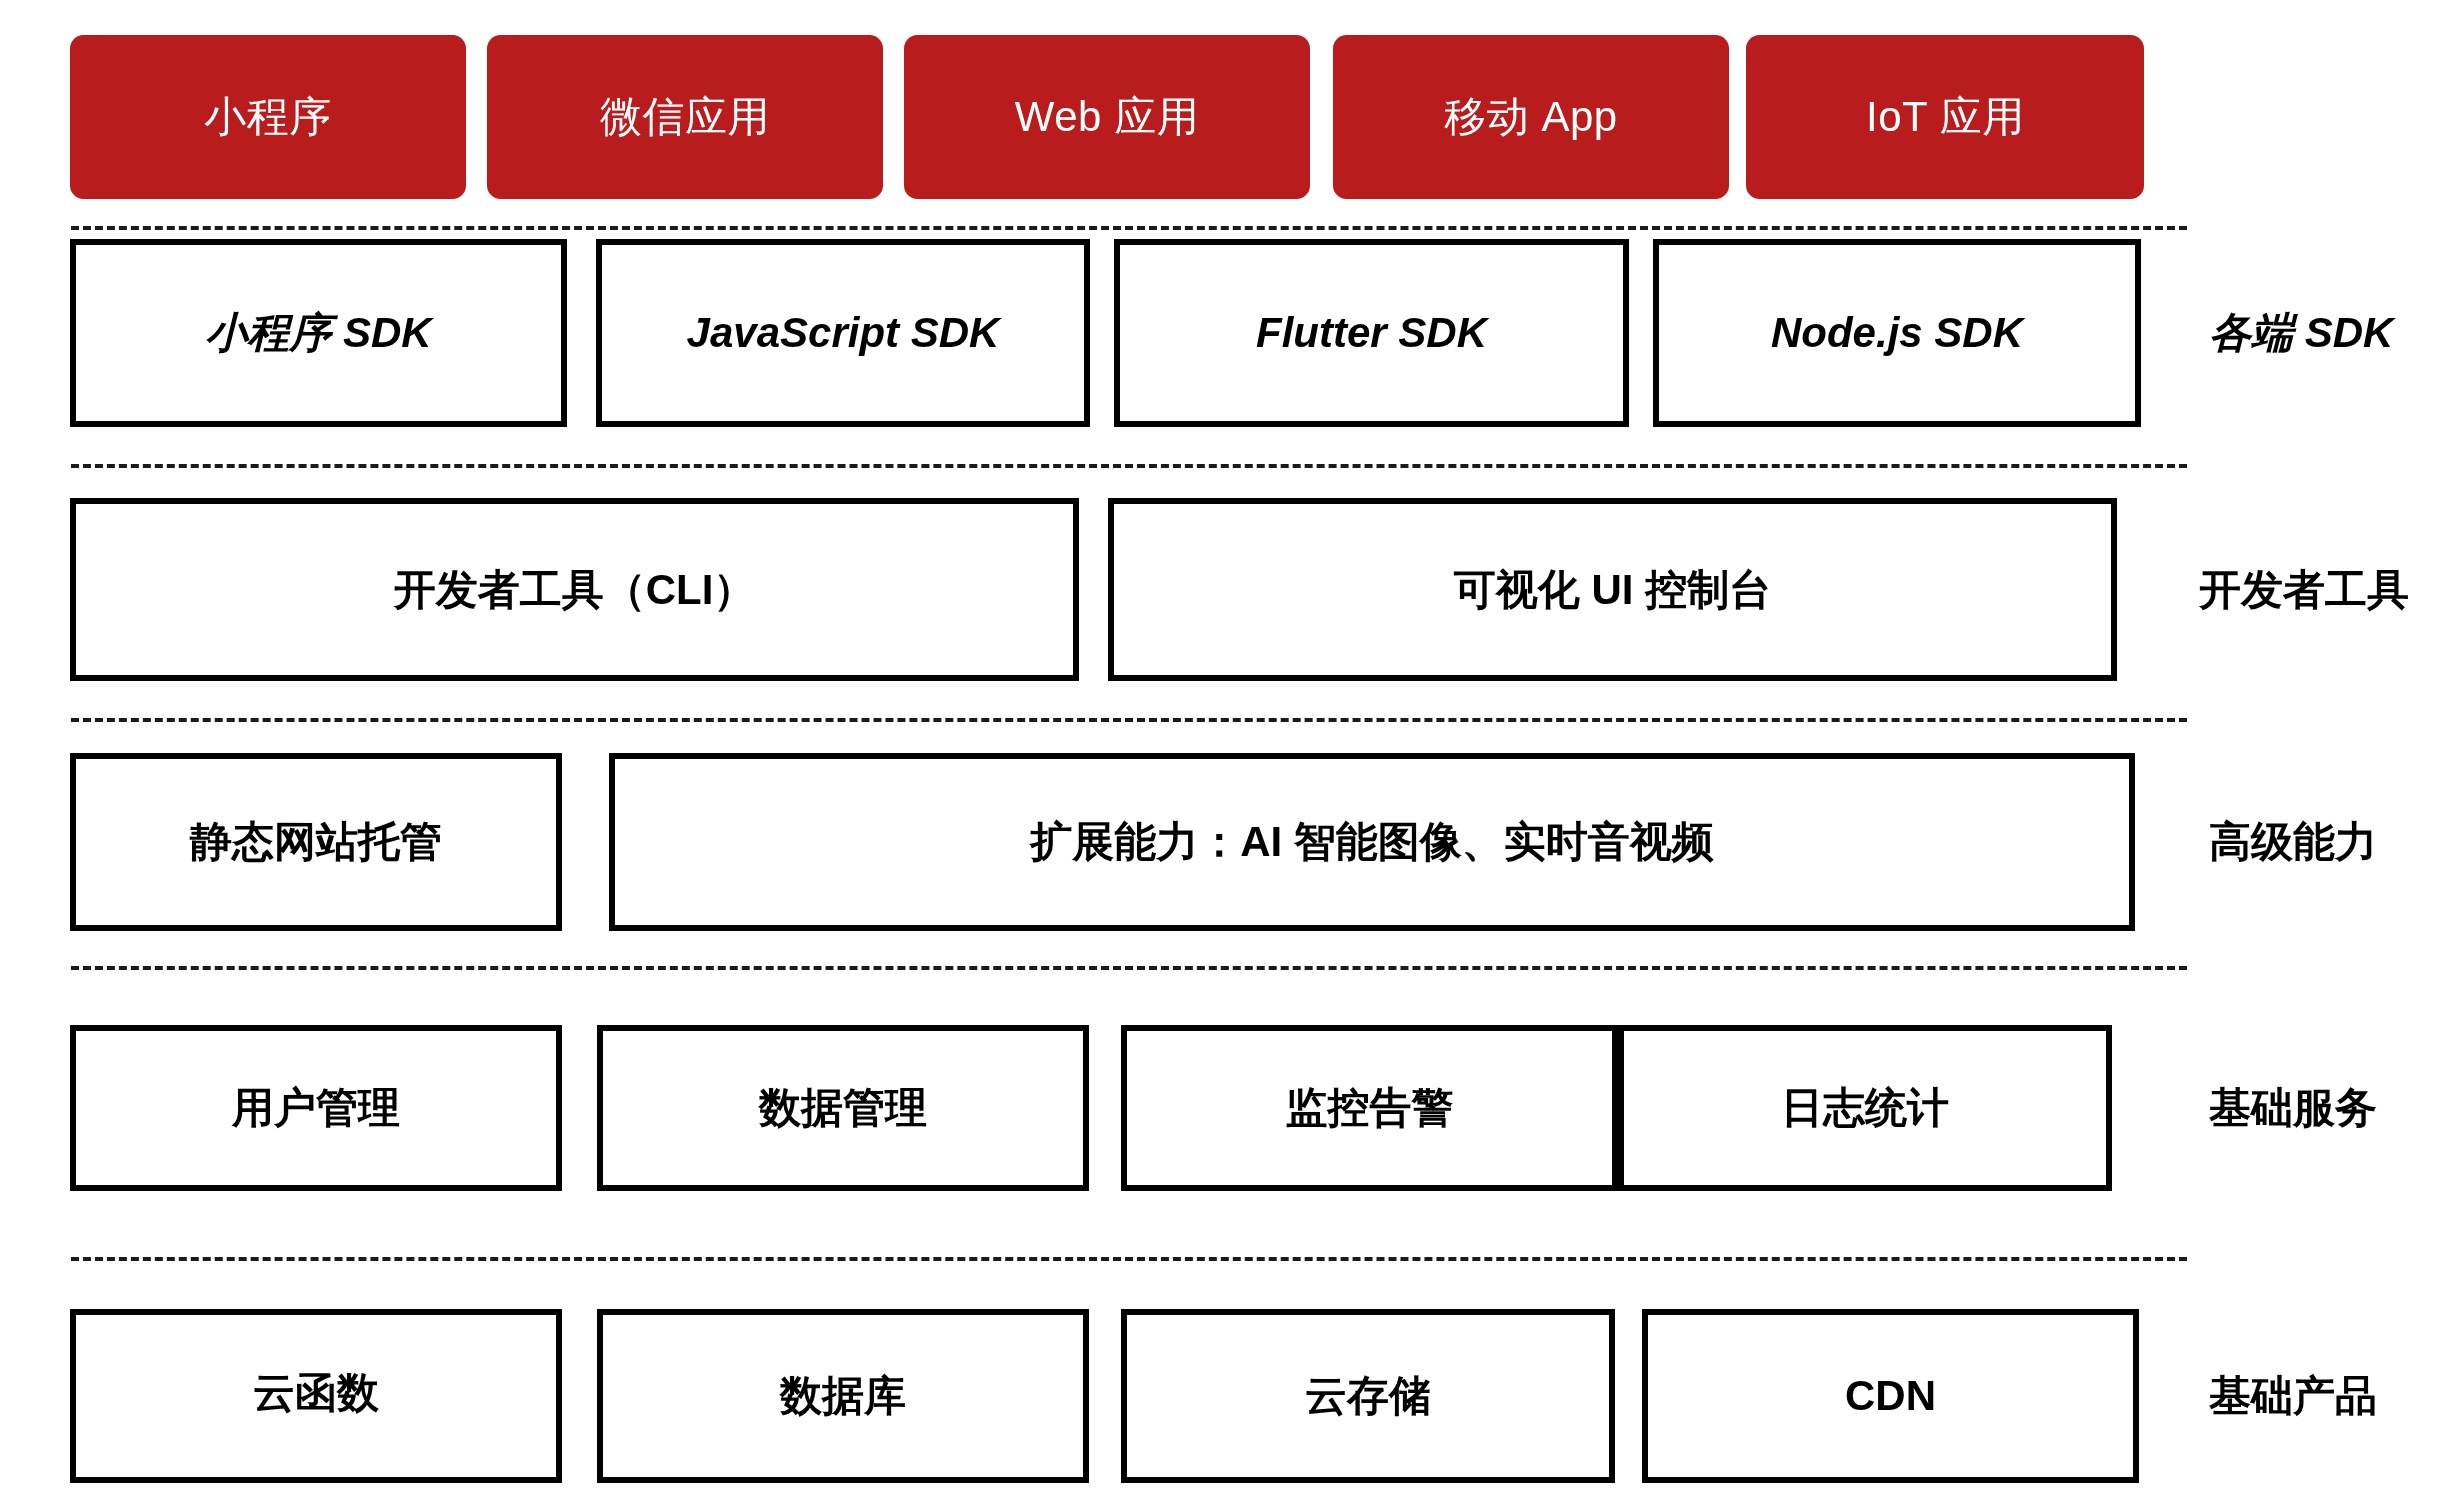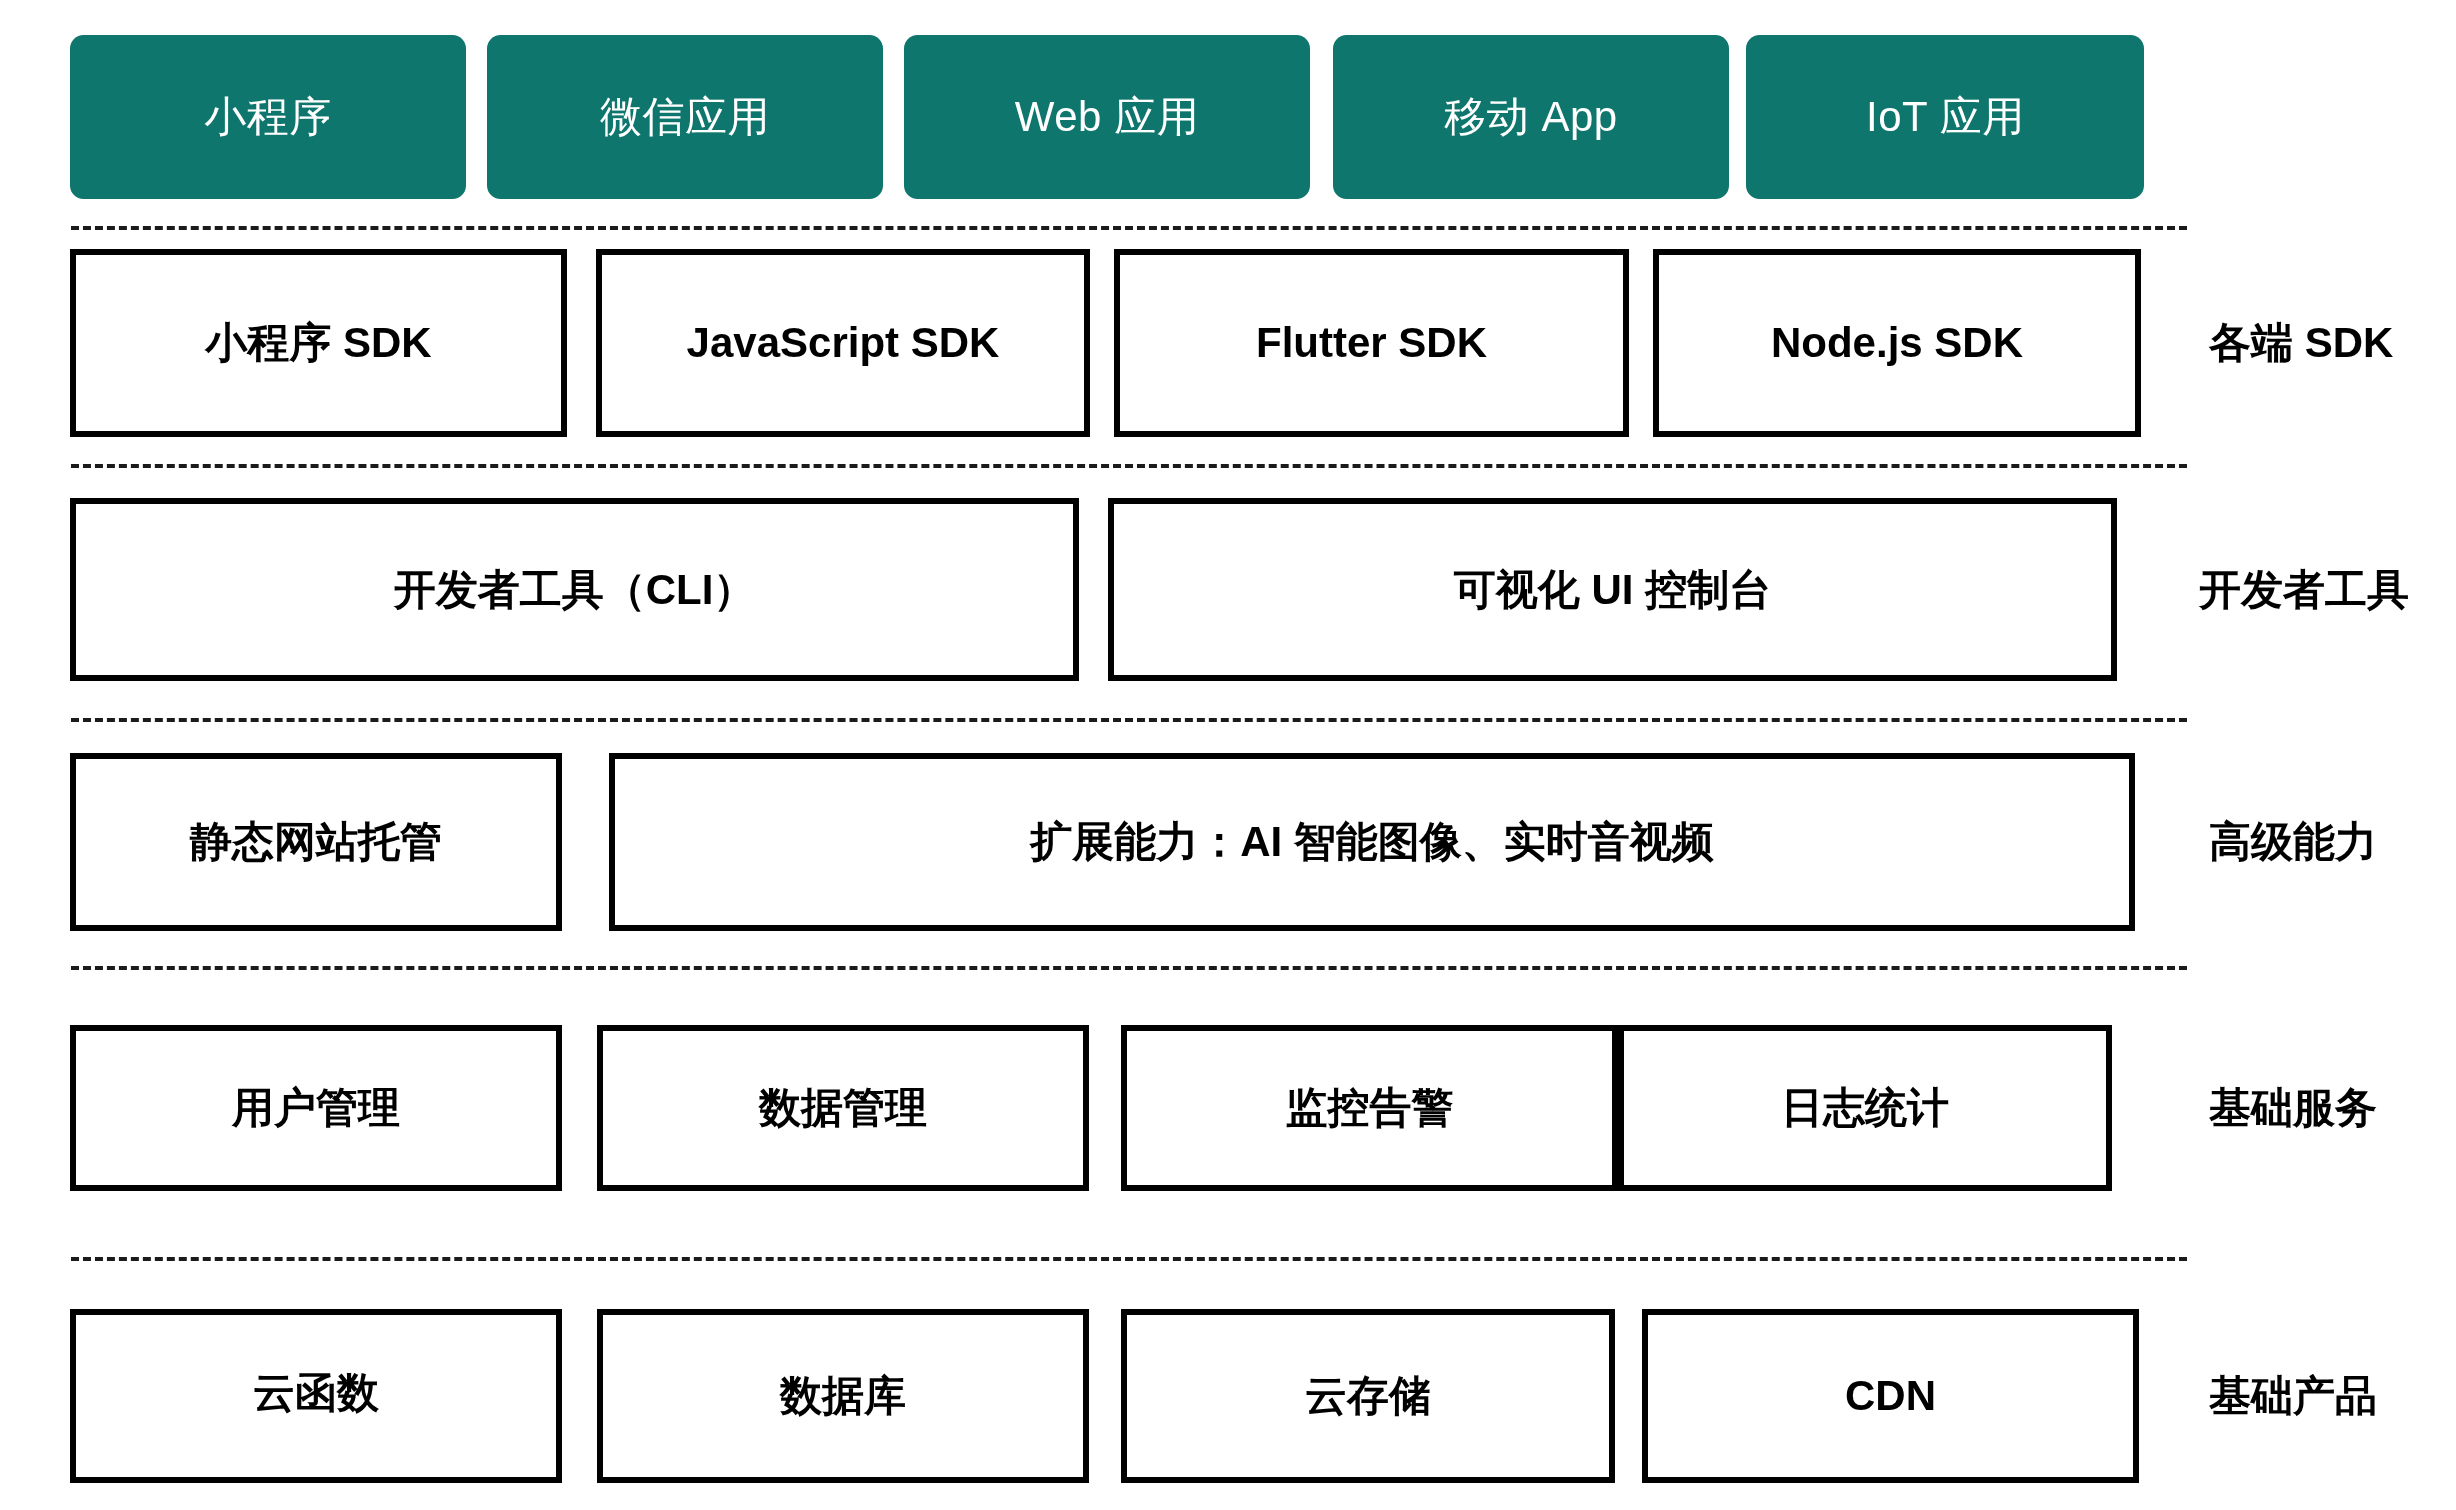--- a/index.html
+++ b/index.html
@@ -29,21 +29,21 @@
     position: absolute;
     left: 70px;
     top: 0;
     height: 100%;
     display: flex;
     align-items: stretch;
   }
 
   
   .app-card {
-    background: #0f766e;
+    background: #b91c1c;
     border-radius: 13.5px;
     color: #ffffff;
     display: flex;
     align-items: center;
     justify-content: center;
     font-size: 42px;
     font-weight: 400;
     letter-spacing: 0.5px;
     line-height: 1;
     box-sizing: border-box;
@@ -107,21 +107,21 @@
         <span>移动 App</span>
       </div>
       <div class="app-card" style="width:398px;">
         <span>IoT 应用</span>
       </div>
     </div>
   </div>
 
   <div class="divider" style="top:226px;"></div>
 
-  <div class="row" style="top:249px; height:188px;">
+  <div class="row" style="top:239px; height:188px;font-style:italic;">
     <div class="row-boxes">
       <div class="box" style="width:497px; margin-right:29px;">
         <span>小程序 SDK</span>
       </div>
       <div class="box" style="width:494px; margin-right:24px;">
         <span>JavaScript SDK</span>
       </div>
       <div class="box" style="width:515px; margin-right:24px;">
         <span>Flutter SDK</span>
       </div>

